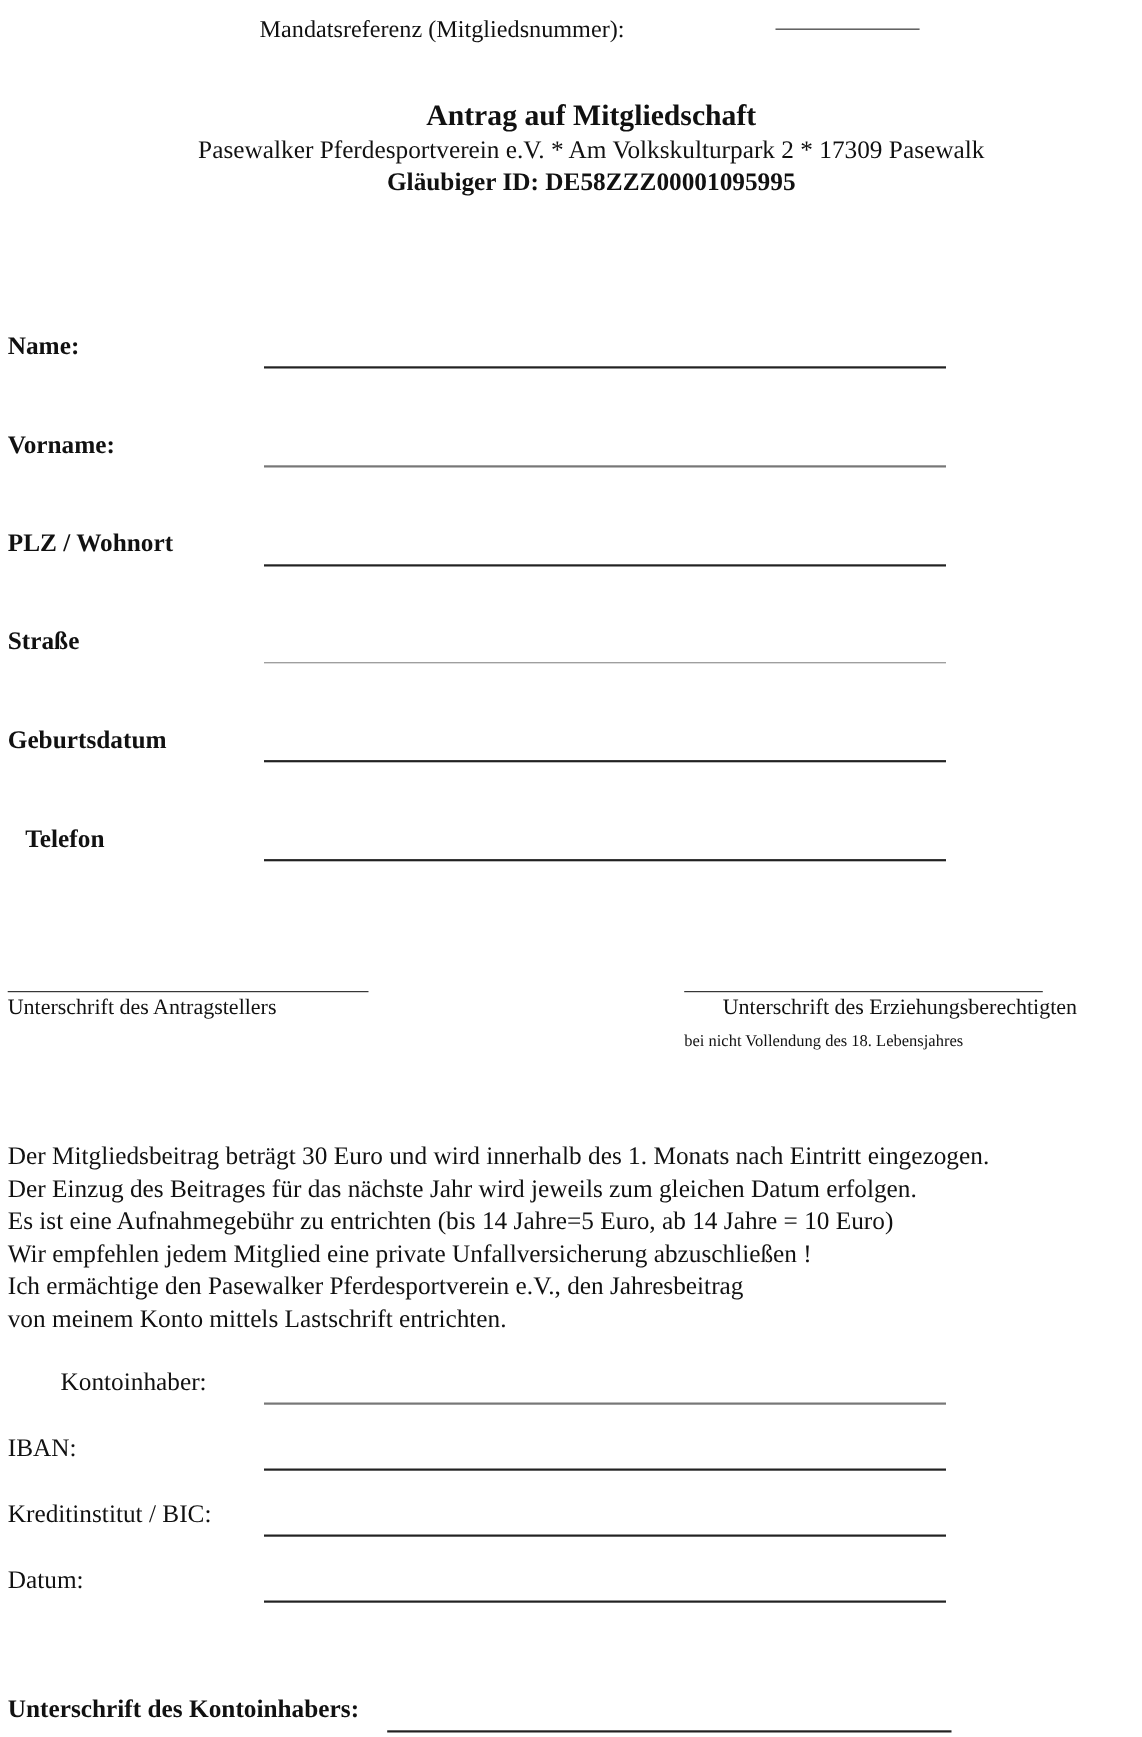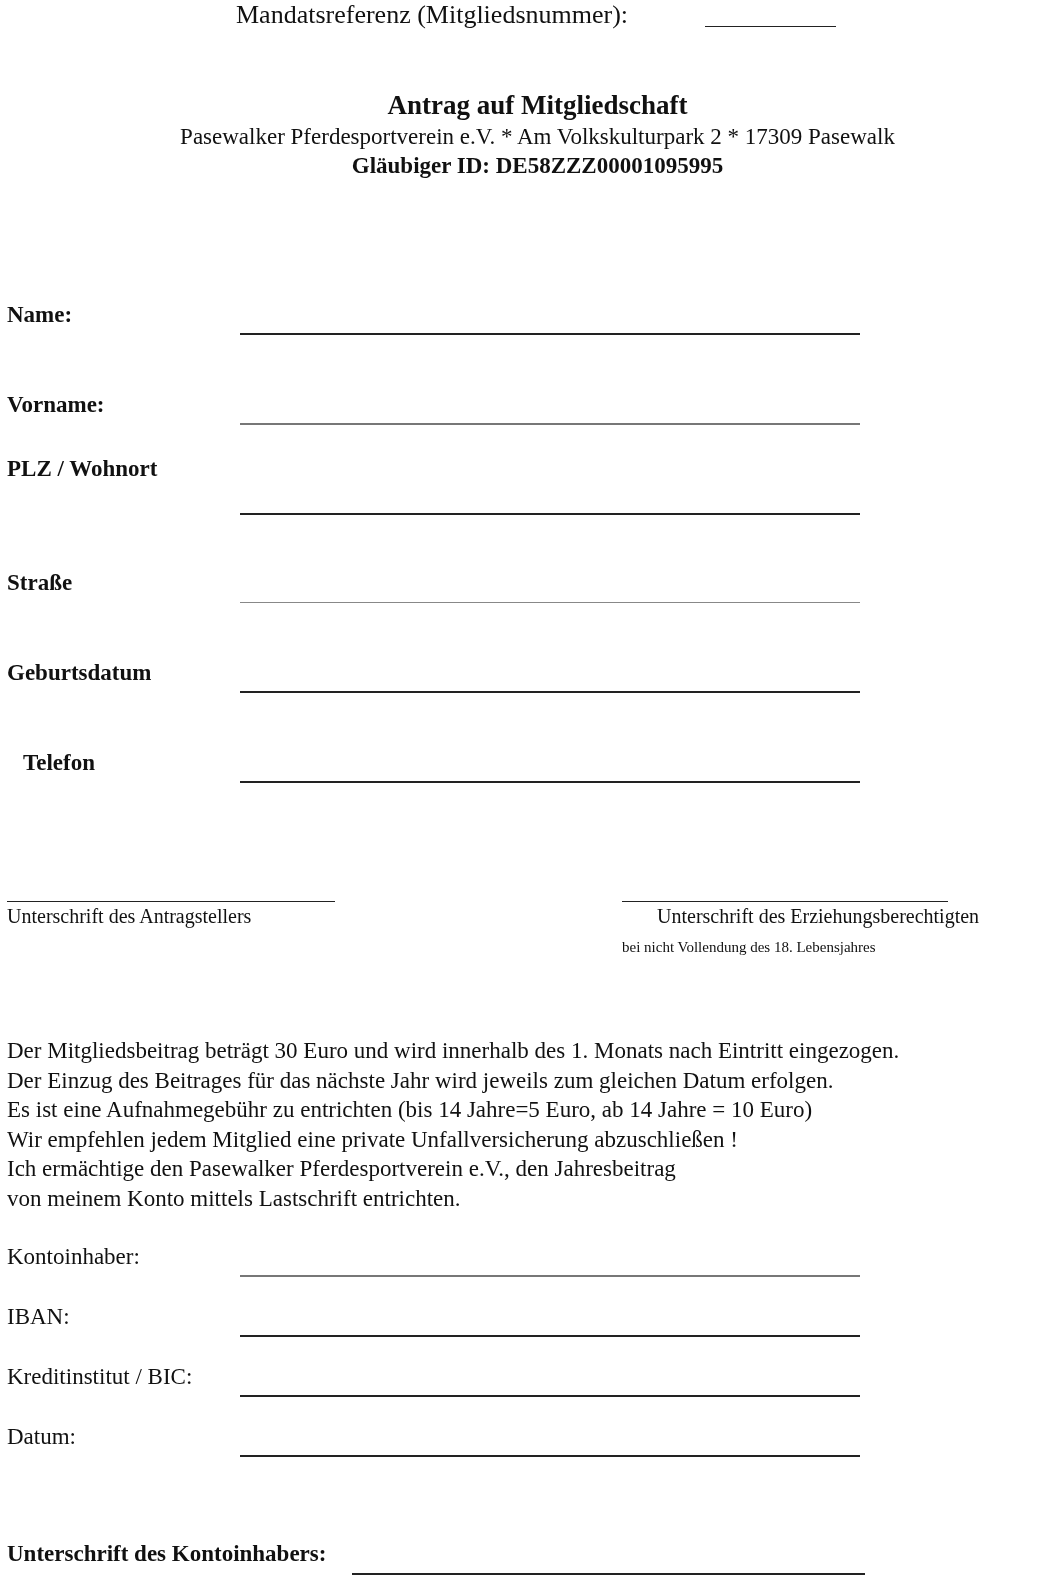--- a/index.html
+++ b/index.html
@@ -10,21 +10,21 @@
     body {
       width: 1038px;
       height: 1579px;
       position: relative;
       overflow: hidden;
       font-family: "Liberation Serif", "DejaVu Serif", serif;
       color: #111111;
     }
     .abs { position: absolute; white-space: nowrap; }
 
-    .mandat-label { left: 236px; top: 0; font-size: 26px; text-align: right; }
+    .mandat-label { left: 236px; top: 14px; font-size: 22px; text-align: right; }
     .mandat-line { left: 705px; top: 26px; width: 131px; border-top: 1.5px solid #222; }
 
     .title { left: 0; width: 1075px; text-align: center; top: 90px; font-size: 27px; font-weight: bold; }
     .address { left: 0; width: 1075px; text-align: center; top: 124px; font-size: 23px; }
     .creditor { left: 0; width: 1075px; text-align: center; top: 153px; font-size: 23px; font-weight: bold; }
 
     .field-label { left: 7px; font-size: 23px; font-weight: bold; }
     .field-line { left: 240px; width: 620px; border-top: 2px solid #222; }
     .field-line.thin { border-top: 1px solid #888; }
     .field-line.grey { border-top: 2px solid #777; }
@@ -49,21 +49,21 @@
 <div class="abs title">Antrag auf Mitgliedschaft</div>
 <div class="abs address">Pasewalker Pferdesportverein e.V. * Am Volkskulturpark 2 * 17309 Pasewalk</div>
 <div class="abs creditor">Gläubiger ID: DE58ZZZ00001095995</div>
 
 <div class="abs field-label" style="top:302px;">Name:</div>
 <div class="abs field-line" style="top:333px;"></div>
 
 <div class="abs field-label" style="top:392px;">Vorname:</div>
 <div class="abs field-line grey" style="top:423px;"></div>
 
-<div class="abs field-label" style="top:456px;">PLZ / Wohnort</div>
+<div class="abs field-label" style="top:481px;">PLZ / Wohnort</div>
 <div class="abs field-line" style="top:513px;"></div>
 
 <div class="abs field-label" style="top:570px;">Straße</div>
 <div class="abs field-line thin" style="top:602px;"></div>
 
 <div class="abs field-label" style="top:660px;">Geburtsdatum</div>
 <div class="abs field-line" style="top:691px;"></div>
 
 <div class="abs field-label" style="top:750px;margin-left:16px;">Telefon</div>
 <div class="abs field-line" style="top:781px;"></div>
@@ -77,21 +77,21 @@
 
 <div>
   <div class="abs para-line" style="top:1038px;">Der Mitgliedsbeitrag beträgt 30 Euro und wird innerhalb des 1. Monats nach Eintritt eingezogen.</div>
   <div class="abs para-line" style="top:1068px;">Der Einzug des Beitrages für das nächste Jahr wird jeweils zum gleichen Datum erfolgen.</div>
   <div class="abs para-line" style="top:1097px;">Es ist eine Aufnahmegebühr zu entrichten (bis 14 Jahre=5 Euro, ab 14 Jahre = 10 Euro)</div>
   <div class="abs para-line" style="top:1127px;">Wir empfehlen jedem Mitglied eine private Unfallversicherung abzuschließen !</div>
   <div class="abs para-line" style="top:1156px;">Ich ermächtige den Pasewalker Pferdesportverein e.V., den Jahresbeitrag</div>
   <div class="abs para-line" style="top:1186px;">von meinem Konto mittels Lastschrift entrichten.</div>
 </div>
 
-<div class="abs bank-label" style="top:1244px;">Kontoinhaber:</div>
+<div class="abs bank-label" style="top:1244px;margin-left:48px;">Kontoinhaber:</div>
 <div class="abs field-line grey" style="top:1275px;"></div>
 
 <div class="abs bank-label" style="top:1304px;">IBAN:</div>
 <div class="abs field-line" style="top:1335px;"></div>
 
 <div class="abs bank-label" style="top:1364px;">Kreditinstitut / BIC:</div>
 <div class="abs field-line" style="top:1395px;"></div>
 
 <div class="abs bank-label" style="top:1424px;">Datum:</div>
 <div class="abs field-line" style="top:1455px;"></div>

